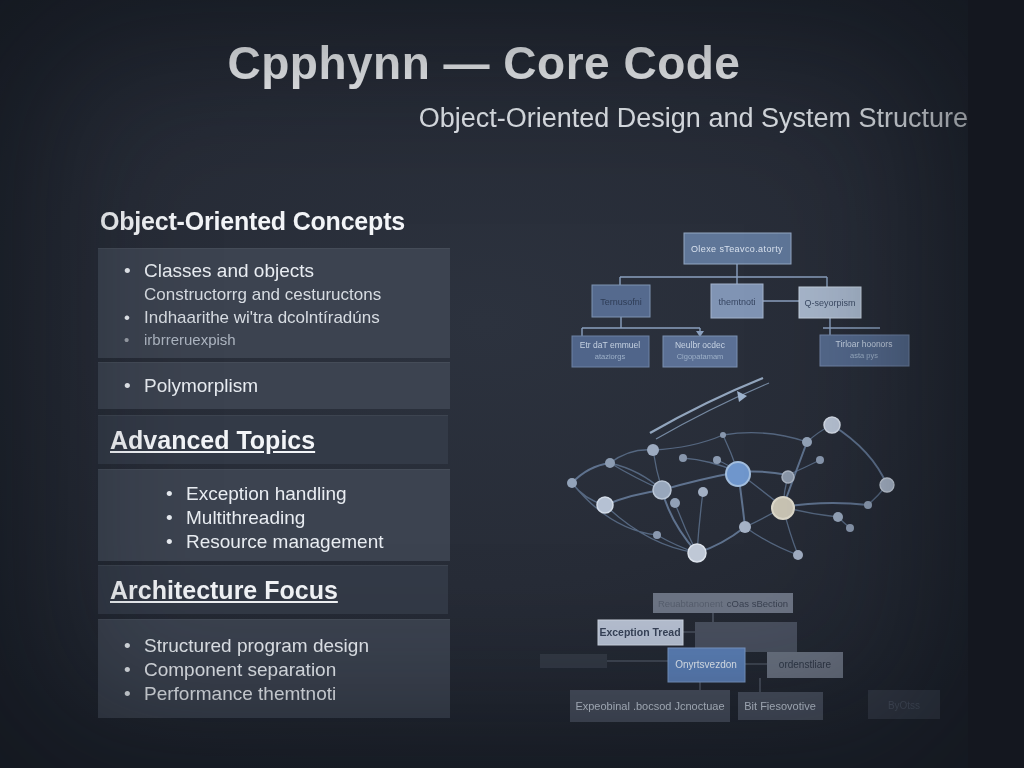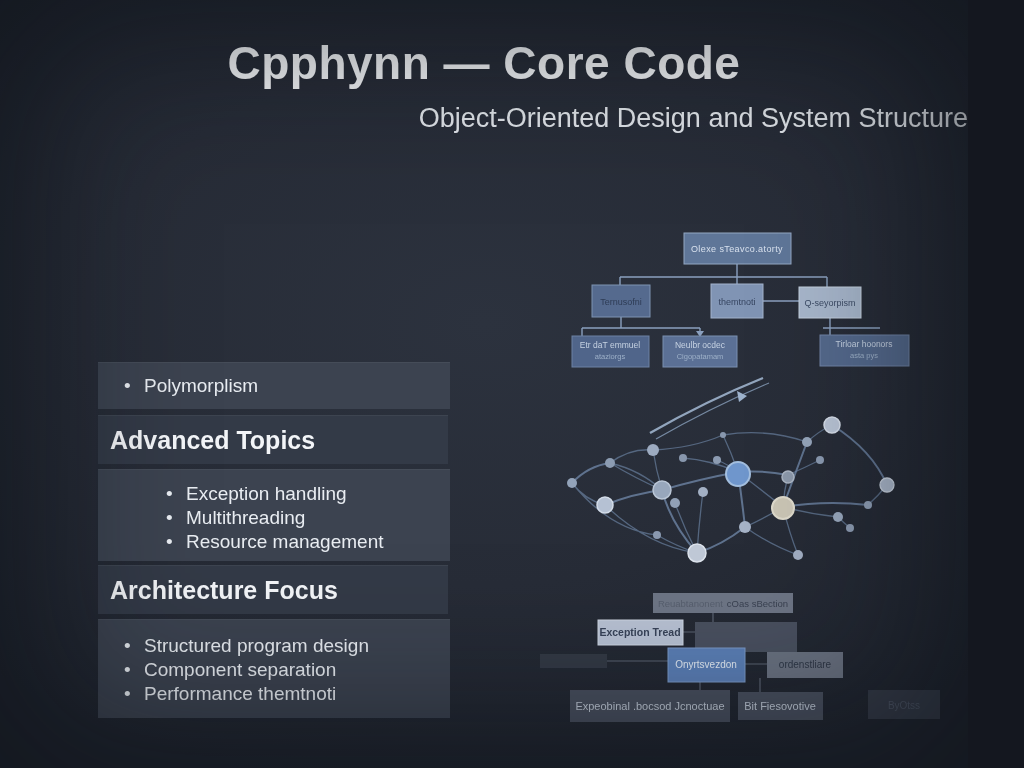--- a/index.html
+++ b/index.html
@@ -10,40 +10,49 @@
   }
   .vignette{position:absolute;inset:0;pointer-events:none;
     box-shadow:inset 0 0 150px 45px rgba(8,11,18,0.5);}
   .title{position:absolute;top:36px;left:0;width:100%;text-align:center;
     font-size:46px;font-weight:700;letter-spacing:.5px;color:#f5f7f9;}
   .subtitle{position:absolute;top:103px;left:0;width:100%;text-align:right;
     font-size:27px;font-weight:400;color:#e2e6eb;}
   .sec-heading{position:absolute;left:100px;font-size:25px;font-weight:700;color:#f3f5f8;letter-spacing:-.2px;}
   .panel{position:absolute;left:98px;width:352px;background:#3c4350;border-top:1px solid rgba(255,255,255,.05);}
   .band{position:absolute;left:98px;width:350px;background:#333a47;border-top:1px solid rgba(255,255,255,.05);}
-  .band .sec-heading-in{font-size:25px;font-weight:700;color:#f3f5f8;line-height:49px;padding-left:12px;}
+  .band .sec-heading-in{font-size:25px;font-weight:700;color:#f3f5f8;line-height:49px;padding-left:12px;text-decoration:underline;}
   ul.bullets{list-style:none;margin:0;padding:10px 10px 8px 22px;}
   ul.bullets li{position:relative;padding-left:24px;font-size:19px;line-height:24px;color:#e9edf2;}
   ul.bullets li::before{content:"\2022";position:absolute;left:4px;color:#e9edf2;}
   ul.bullets li.sub{font-size:17px;line-height:23px;color:#d7dce2;}
   ul.bullets li.nobullet::before{content:"";}
   ul.bullets li.dim{font-size:15px;line-height:22px;color:#adb5c1;}
   ul.bullets li.dim::before{opacity:.55;}
   .rdiag{position:absolute;left:530px;top:220px;}
   svg text{font-family:"Liberation Sans","DejaVu Sans",sans-serif;}
 </style>
 </head>
 <body>
 
 <div class="stage">
 
   <div class="title">Cpphynn — Core Code</div>
   <div class="subtitle">Object-Oriented Design and System Structure</div>
 
+  <div class="sec-heading" style="top:207px;">Object-Oriented Concepts</div>
 
+  <div class="panel" style="top:248px;height:110px;">
+    <ul class="bullets">
+      <li>Classes and objects</li>
+      <li class="sub nobullet">Constructorrg and cestuructons</li>
+      <li class="sub">Indhaarithe wi'tra dcolntíradúns</li>
+      <li class="dim">irbrreruexpish</li>
+    </ul>
+  </div>
 
   <div class="panel" style="top:362px;height:47px;">
     <ul class="bullets" style="padding-top:11px;">
       <li>Polymorplism</li>
     </ul>
   </div>
 
   <div class="band" style="top:415px;height:49px;">
     <div class="sec-heading-in">Advanced Topics</div>
   </div>

